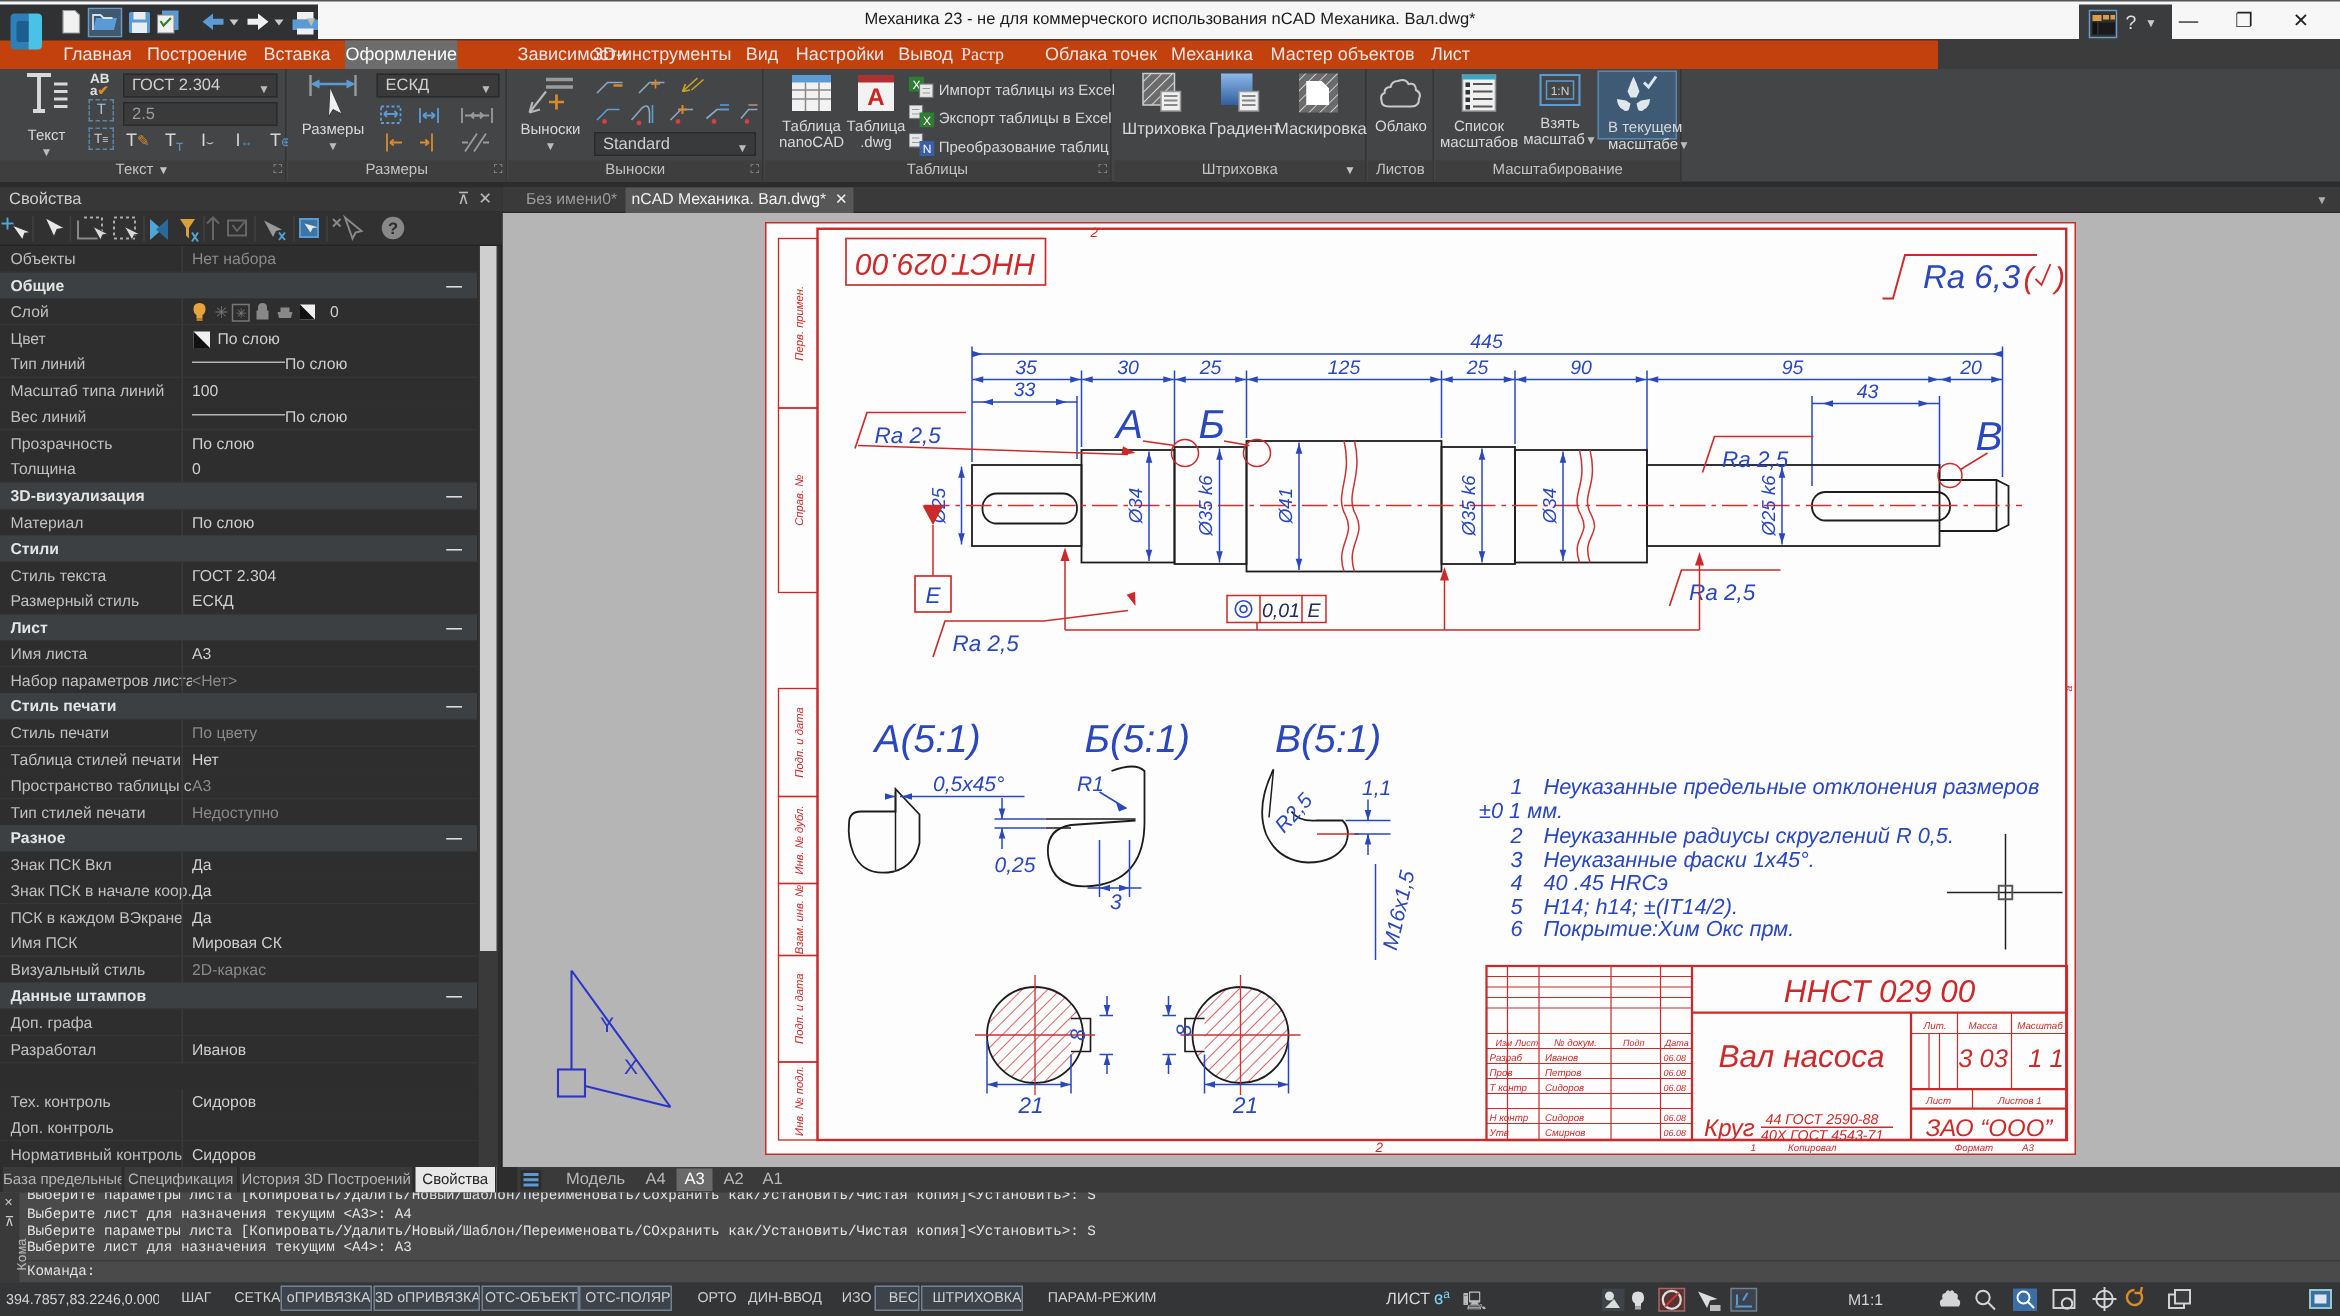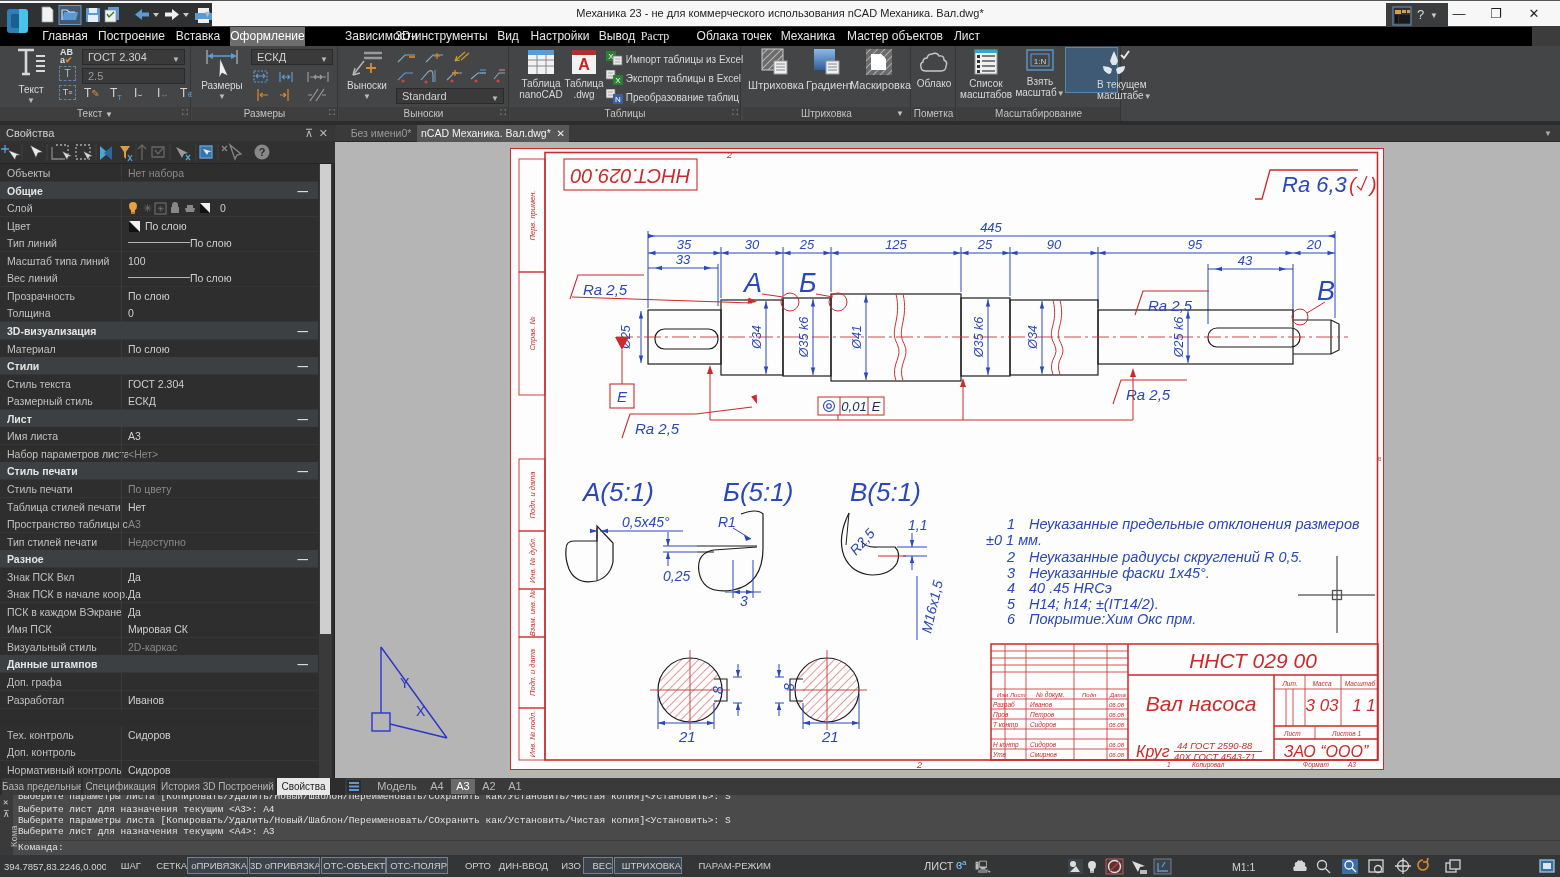--- a/index.html
+++ b/index.html
@@ -6,21 +6,21 @@
 #app{position:relative;width:1560px;height:877px;background:#3c3c3c;}
 .abs{position:absolute;}
 
 #titlebar{position:absolute;left:0;top:0;width:1560px;height:26px;background:#f7f7f7;border-top:1px solid #555;}
 #title-text{position:absolute;left:0;top:6px;width:100%;text-align:center;font-size:11px;color:#1c1c1c;}
 #qat{position:absolute;left:0;top:2px;width:212px;height:26px;background:#2f3133;}
 #logo{position:absolute;left:5px;top:7px;width:25px;height:26px;z-index:5;}
 #helpblock{position:absolute;left:1386px;top:2px;width:62px;height:26px;background:#3a3c3e;color:#ccc;}
 .winbtn{position:absolute;top:0;height:26px;width:46px;color:#222;text-align:center;font-size:13px;line-height:26px;}
 
-#menubar{position:absolute;left:0;top:27px;width:1532px;height:19px;background:#000000;padding-left:28px;}
+#menubar{position:absolute;left:0;top:27px;width:1292px;height:19px;background:#c2410c;padding-left:28px;}
 .mi{position:absolute;top:0;height:19px;line-height:19px;font-size:12px;color:#e6e6e6;text-align:center;}
 .mi.active{background:#6d6d6d;color:#fff;}
 
 #ribbon{position:absolute;left:0;top:46px;width:1560px;height:79px;background:#444546;border-bottom:4px solid #2c2c2c;}
 .rg{position:absolute;top:0;height:75px;background:#444546;border-right:1px solid #353535;}
 .rg .ft{position:absolute;left:0;bottom:0;width:100%;height:14px;background:#3e3e3e;color:#c3c3c3;font-size:10px;text-align:center;line-height:14px;}
 .rg .ft .cor{position:absolute;right:2px;bottom:1px;font-size:8px;color:#aaa;}
 .bigbtn{position:absolute;text-align:center;color:#d8d8d8;font-size:10px;line-height:11px;white-space:nowrap;}
 .dd{position:absolute;background:#3a3a3a;border:1px solid #2a2a2a;color:#cfcfcf;font-size:11px;line-height:14px;padding-left:5px;}
 .dd .ar{position:absolute;right:4px;top:1px;font-size:8px;color:#bbb;}
@@ -313,21 +313,21 @@
   <div class="ft">Штриховка <span style="position:absolute;right:6px;top:0;font-size:8px;">▼</span></div>
  </div>
 
  <div class="rg" style="left:912px;width:44px;">
   <div class="bigbtn" style="left:2px;top:2px;width:40px;">
     <svg width="30" height="28" viewBox="0 0 30 28">
             <path d="M8 10 Q4 10 4 14 Q1 15 2 19 Q2 23 7 23 L22 23 Q27 23 27 18 Q29 14 25 12 Q25 7 20 8 Q18 4 13 6 Q9 6 8 10 Z" fill="none" stroke="#c9c9c9" stroke-width="1.4"></path>
           </svg>
     <div>Облако</div>
   </div>
-  <div class="ft">Пометка</div>
+  <div class="ft">Листов</div>
  </div>
 
  <div class="rg" style="left:957px;width:164px;">
   <div class="bigbtn" style="left:3px;top:2px;width:52px;">
     <svg width="26" height="28" viewBox="0 0 26 28">
             <rect x="2" y="2" width="22" height="24" fill="#f0f0f0" stroke="#999"></rect>
             <rect x="2" y="2" width="22" height="3" fill="#35a8c8"></rect>
             <rect x="4" y="7" width="3" height="3" fill="#333"></rect>
             <rect x="4" y="12" width="3" height="3" fill="#333"></rect>
             <rect x="4" y="17" width="3" height="3" fill="#333"></rect>
@@ -338,21 +338,21 @@
   </div>
   <div class="bigbtn" style="left:58px;top:2px;width:50px;">
     <svg width="30" height="26" viewBox="0 0 30 26">
             <rect x="2" y="2" width="26" height="20" fill="none" stroke="#5b9bd5" stroke-width="1.4"></rect>
             <rect x="6" y="6" width="18" height="12" fill="none" stroke="#5b9bd5" stroke-width="1"></rect>
             <text x="15" y="15.5" font-size="8" fill="#cfcfcf" text-anchor="middle" font-family="Liberation Sans">1:N</text>
           </svg>
     <div>Взять<br>масштаб<span style="font-size:8px;color:#bbb;">▼</span></div>
   </div>
   <div class="abs" style="left:108px;top:1px;width:53px;height:46px;background:#3e5a75;border:1px solid #5b87ad;"></div>
-  <div class="bigbtn" style="left:124px;top:3px;width:53px;padding-left:16px;">
+  <div class="bigbtn" style="left:99px;top:3px;width:53px;padding-left:16px;">
     <svg width="30" height="28" viewBox="0 0 30 28">
             <path d="M13 2 Q15 6 17 12 L15 16 L11 16 L9 12 Q11 6 13 2 Z M6 24 Q2 22 2 17 L8 18 L11 20 L10 24 Q8 26 6 24 Z M20 24 Q24 22 24 17 L18 18 L15 20 L16 24 Q18 26 20 24 Z" fill="#dfe6ec"></path>
             <path d="M20 6 L23 9 L28 2" stroke="#dfe6ec" stroke-width="2" fill="none"></path>
           </svg>
     <div>В текущем<br>масштабе<span style="font-size:8px;color:#bbb;">▼</span></div>
   </div>
   <div class="ft">Масштабирование</div>
  </div>
 </div>
 

